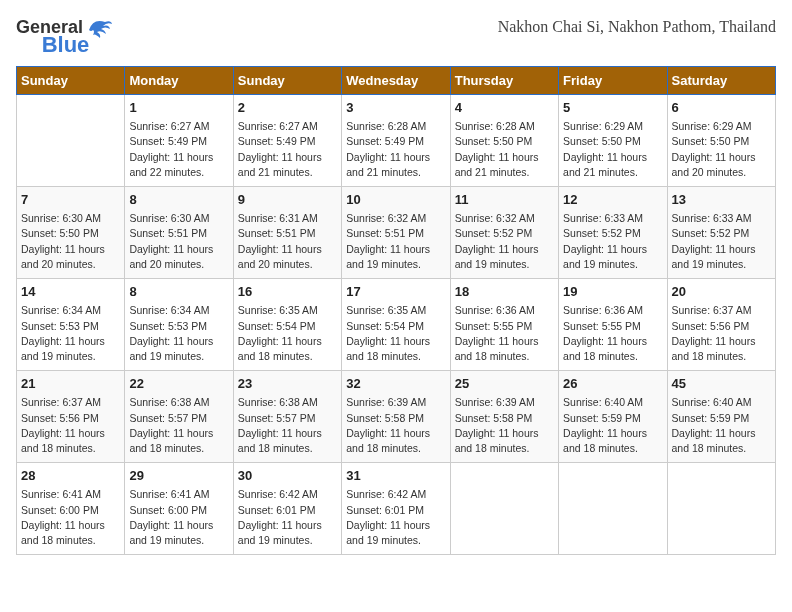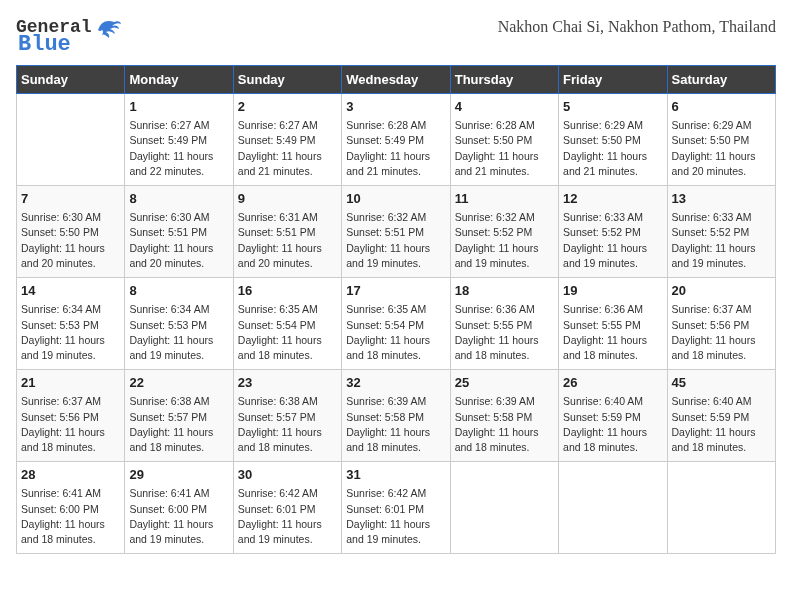--- a/index.html
+++ b/index.html
@@ -51,21 +51,21 @@
       margin-top: 2px;
       font-family: Liberation Serif, serif;
     }
     .calendar {
       width: 100%;
       border-collapse: collapse;
       margin-top: 8px;
       font-size: 11px;
     }
     .calendar thead tr {
-      background: #404040;
+      background: #a16207;
       color: #fff;
       margin-top: 32px;
     }
     .calendar thead th {
       padding: 6px 4px;
       text-align: left;
       font-size: 13px;
       font-weight: bold;
       border: 1px solid #2a6bc5;
     }
@@ -96,21 +96,21 @@
     }
     .empty-cell {
       background: #fff;
     }
   </style>
 </head>
 <body>
 
 <div class="header">
   <div class="logo">
-    <div style="display:flex;flex-direction:column;align-items:flex-start;font-family:Liberation Mono, monospace;">
+    <div style="display:flex;flex-direction:column;align-items:center;">
       <div style="display:flex;align-items:center;">
         <span class="logo-text-general">General</span>
         <svg class="logo-bird" viewBox="0 0 28 22" xmlns="http://www.w3.org/2000/svg">
           <path d="M4,14 Q8,2 20,6 Q26,4 27,8 Q22,6 18,10 Q24,8 25,13 Q20,10 16,13 Q20,14 21,18 Q16,14 12,16 Q16,18 15,22 Q10,17 8,19 Q10,15 8,14 Q6,16 4,14Z" fill="#3a7bd5"></path>
         </svg>
       </div>
       <span class="logo-text-blue" style="margin-top:-6px;margin-left:2px;">Blue</span>
     </div>
   </div>
   <div class="title-block">

